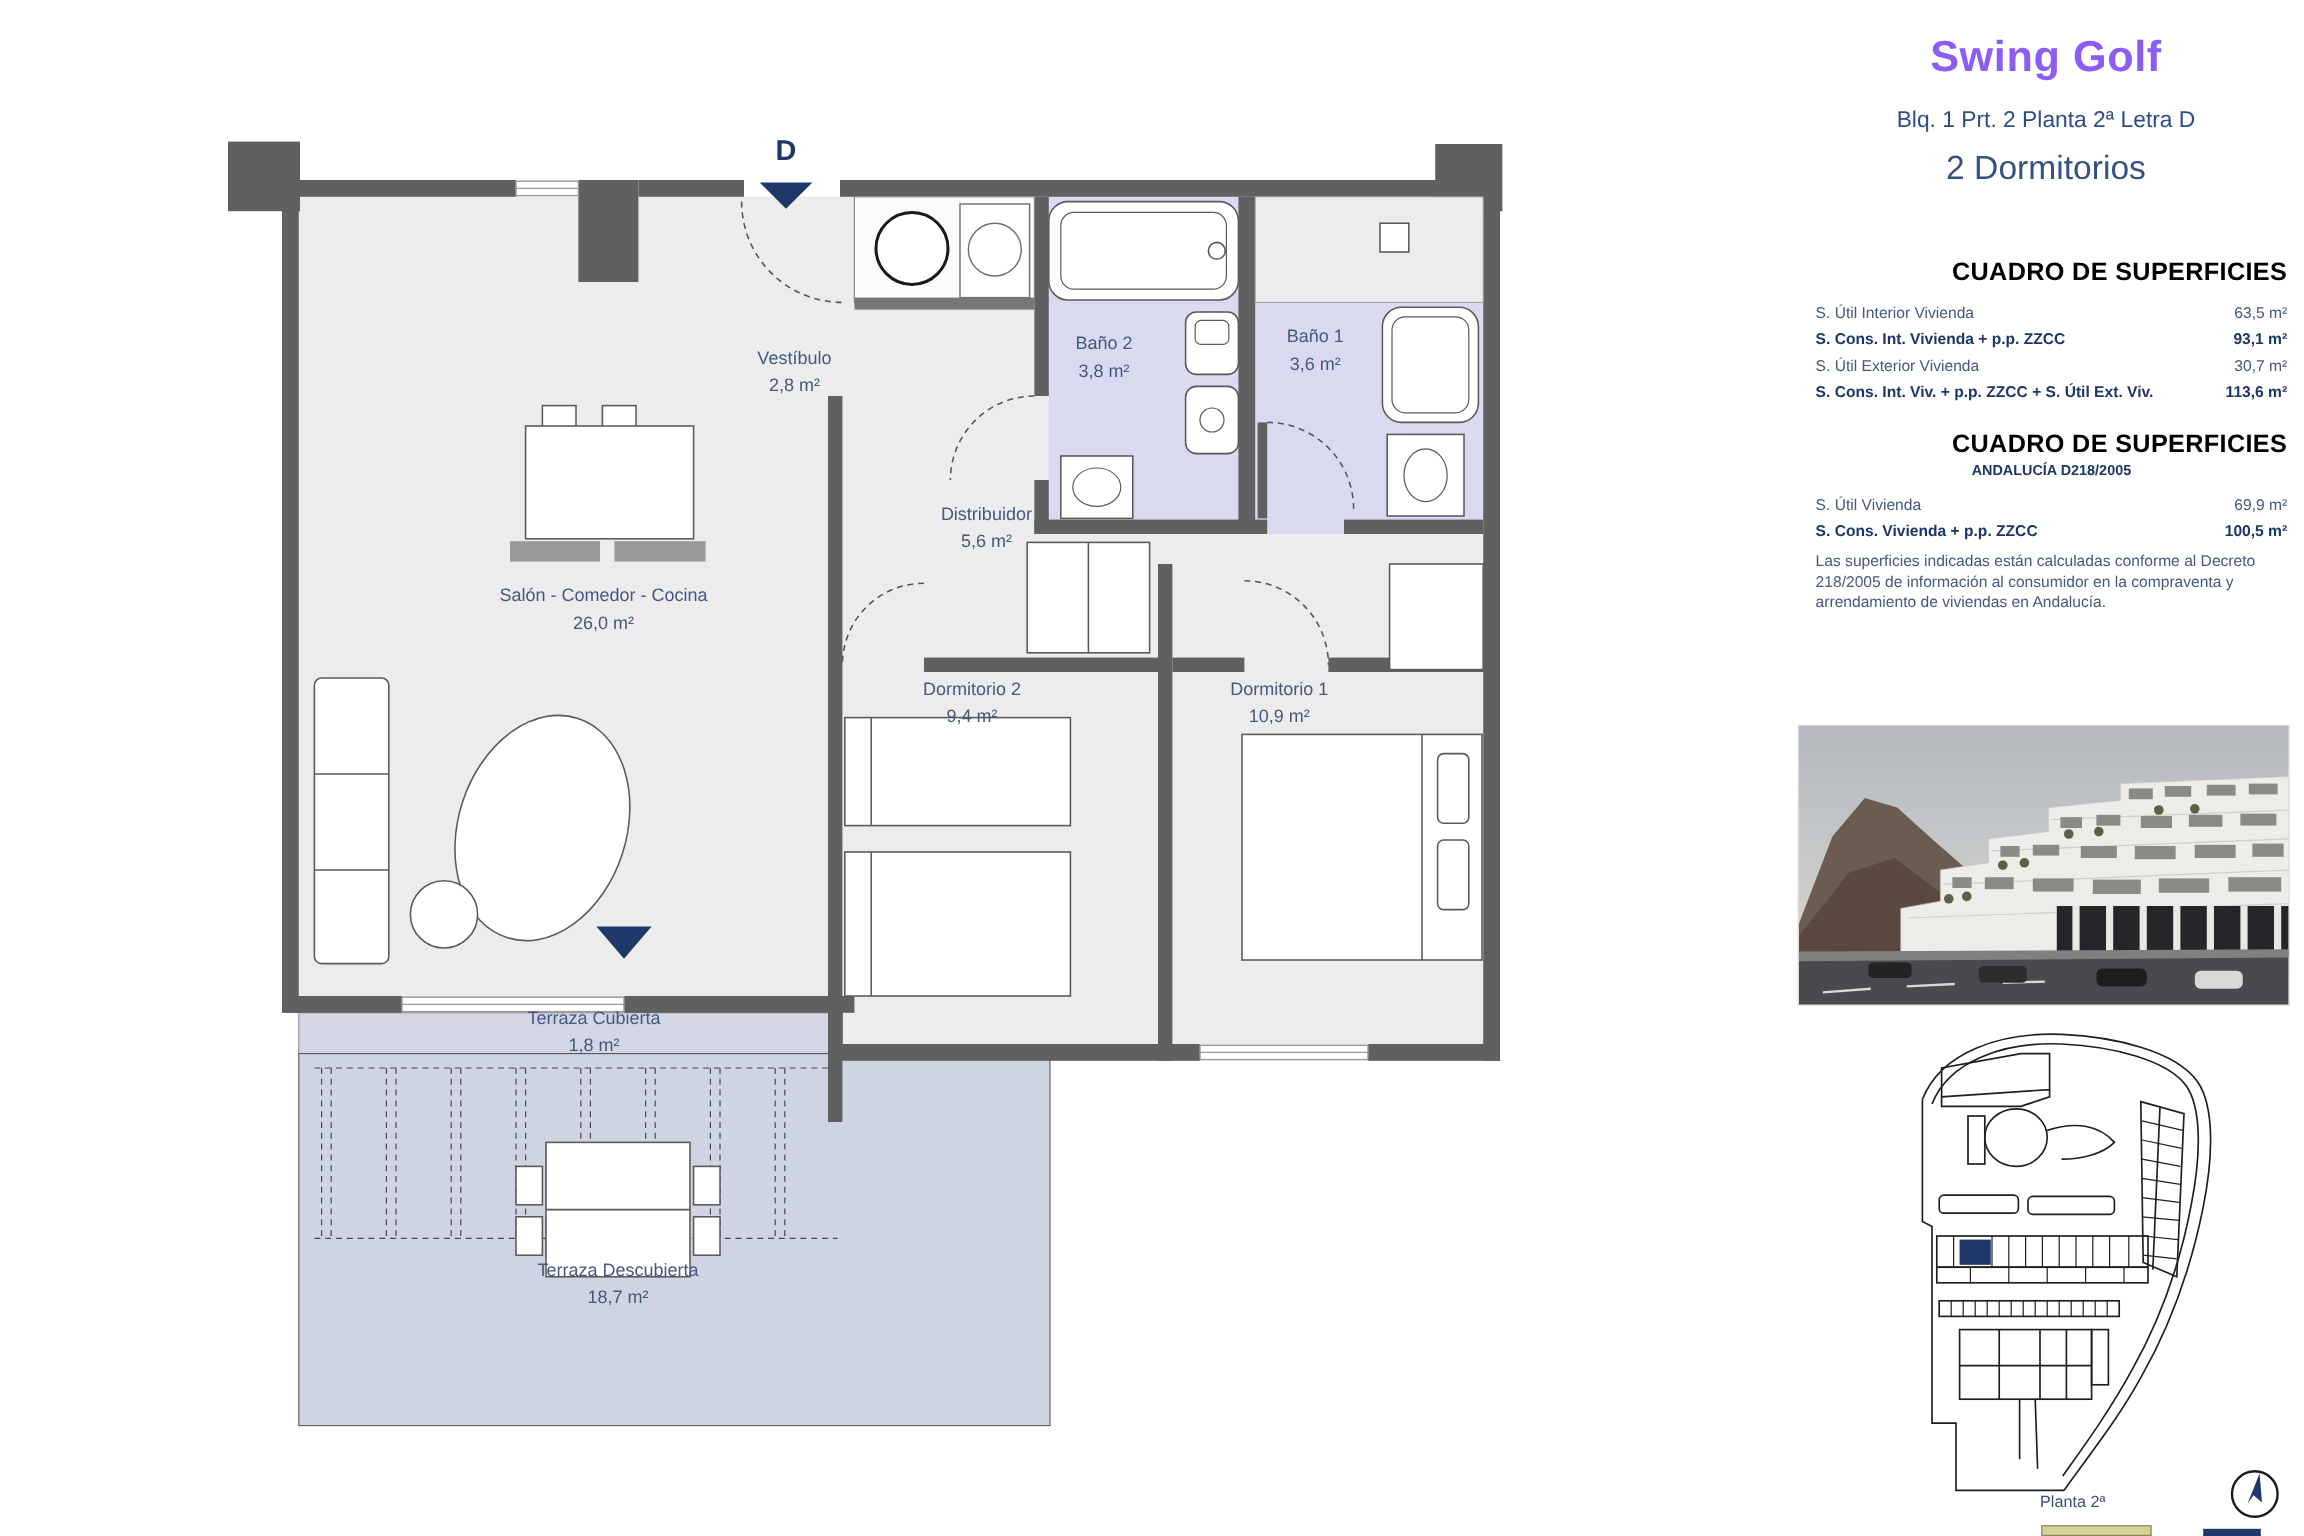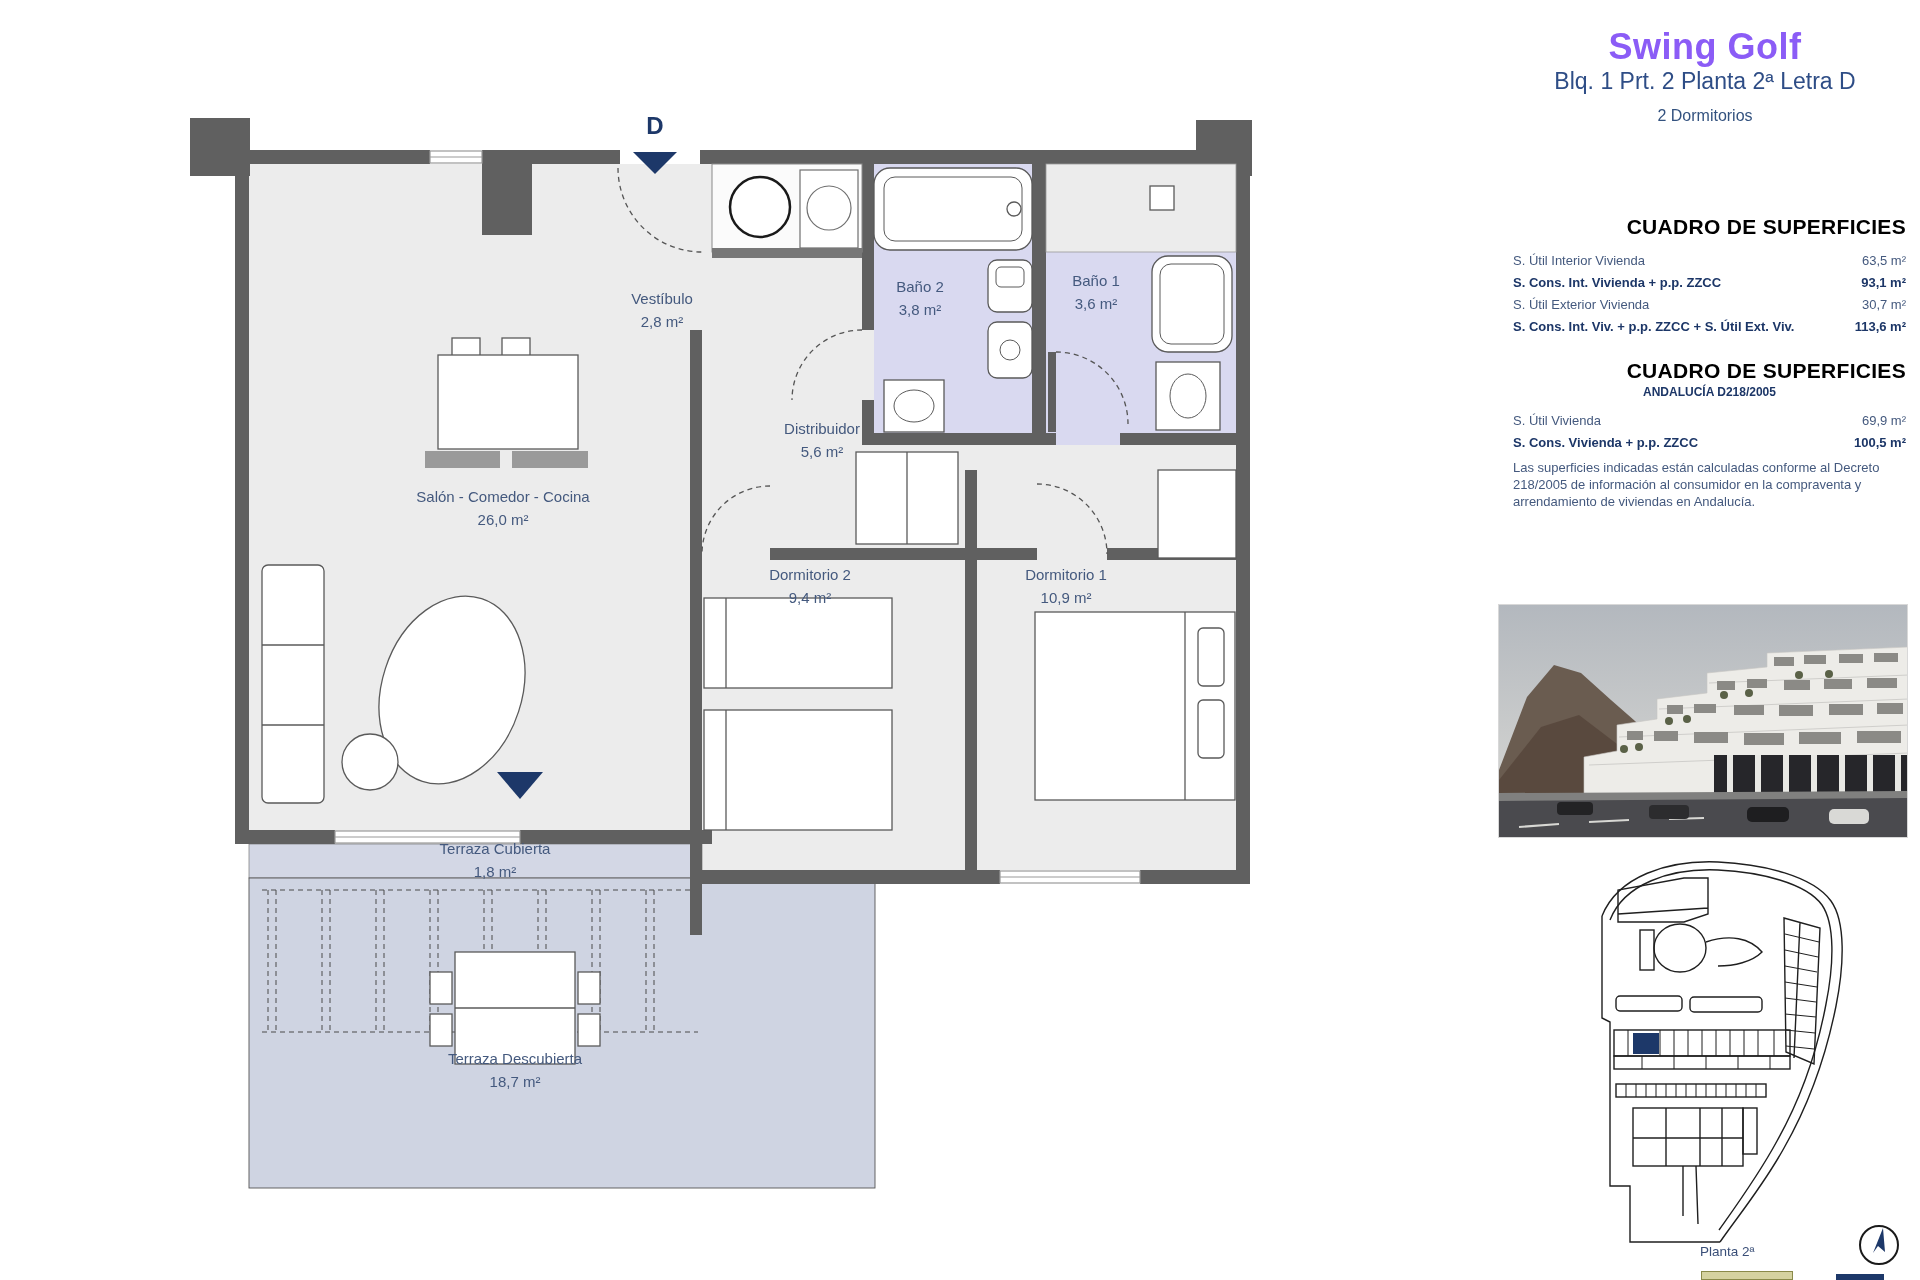--- a/index.html
+++ b/index.html
@@ -10,22 +10,22 @@
   #plan-svg { position:absolute; left:0; top:0; }
   .rlabel { position:absolute; text-align:center; color:#44597e; font-size:15px; line-height:1.5; }
   .rlabel .rname { display:block; }
   .rlabel .rarea { display:block; }
   #entrance-letter { position:absolute; left:630px; top:112px; width:50px; text-align:center;
                      color:#1d3869; font-size:24px; font-weight:bold; }
 
   
   #panel-head { position:absolute; left:1495px; top:26px; width:420px; text-align:center; }
   #panel-title { color:#8b5cf6; font-size:36px; font-weight:bold; letter-spacing:0.5px; }
-  #panel-sub { color:#2e4d86; font-size:23px; }
-  #panel-dorm { margin-top:12px; color:#33527f; font-size:16px; }
+  #panel-sub { margin-top:22px; color:#2e4d86; font-size:19px; }
+  #panel-dorm { margin-top:12px; color:#33527f; font-size:28px; }
 
   #tables { position:absolute; left:1513px; top:215px; width:393px; }
   .tbl-head { text-align:right; color:#000000; font-size:21px; font-weight:bold; letter-spacing:0.3px; }
   .tbl-subhead { text-align:center; color:#1c3667; font-size:12px; font-weight:bold; margin-top:2px; }
   .s-row { display:flex; justify-content:space-between; align-items:baseline;
            color:#44597e; font-size:13px; padding:4px 0 3px 0; }
   .s-row.bold { color:#1c3667; font-weight:bold; }
   .tbl-gap { height:10px; }
   .tbl2-gap { height:22px; }
   #disclaimer { margin-top:6px; color:#44597e; font-size:13px; line-height:1.32; text-align:left; }

